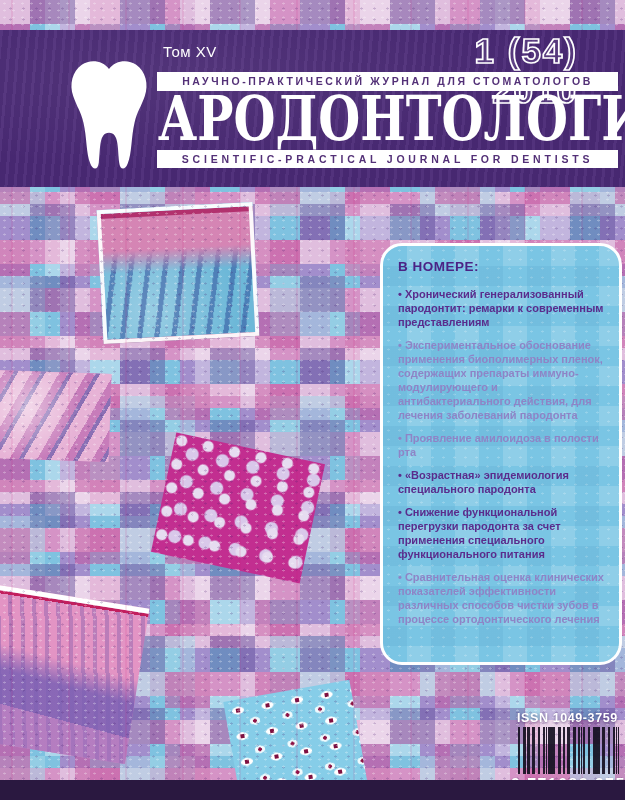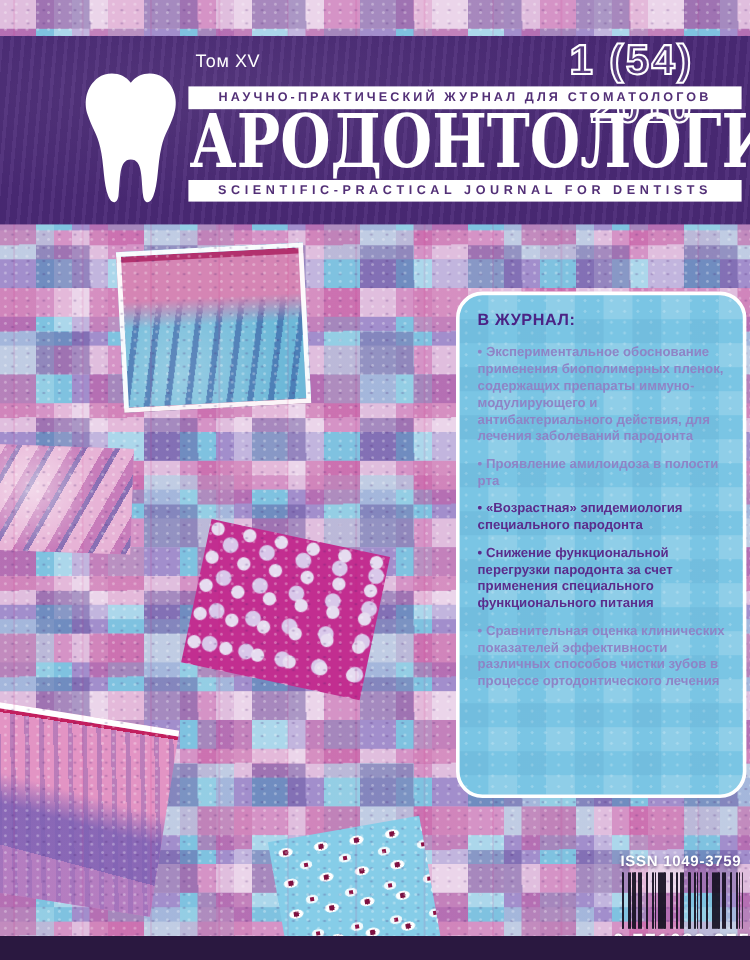--- a/index.html
+++ b/index.html
@@ -156,21 +156,22 @@
         C83 63 88 57 92 45 C97 31 93 16 82 8 C72 1 57 3 50 13 Z"></path>
     </svg>
     <span class="volume">Том XV</span>
     <span class="issue">1 (54) 2010</span>
     <div class="banner banner-ru">НАУЧНО-ПРАКТИЧЕСКИЙ ЖУРНАЛ ДЛЯ СТОМАТОЛОГОВ</div>
     <div class="title-wrap"><span class="title">АРОДОНТОЛОГИЯ</span></div>
     <div class="banner banner-en">SCIENTIFIC-PRACTICAL JOURNAL FOR DENTISTS</div>
   </div>
 
   <div class="contents">
-    <div class="heading">В ЖУРНАЛ:</div>
+    <div class="heading">В НОМЕРЕ:</div>
+    <p class="toc-item" data-tone="dark">• Хронический генерализованный пародонтит: ремарки к современным представлениям</p>
     <p class="toc-item" data-tone="light">• Экспериментальное обоснование применения биополимерных пленок, содержащих препараты иммуно-модулирующего и антибактериального действия, для лечения заболеваний пародонта</p>
     <p class="toc-item" data-tone="light">• Проявление амилоидоза в полости рта</p>
     <p class="toc-item" data-tone="dark">• «Возрастная» эпидемиология специального пародонта</p>
     <p class="toc-item" data-tone="dark">• Снижение функциональной перегрузки пародонта за счет применения специального функционального питания</p>
     <p class="toc-item" data-tone="light">• Сравнительная оценка клинических показателей эффективности различных способов чистки зубов в процессе ортодонтического лечения</p>
   </div>
 
   <div class="footer-issn">ISSN 1049-3759</div>
 
   <div class="barcode">

